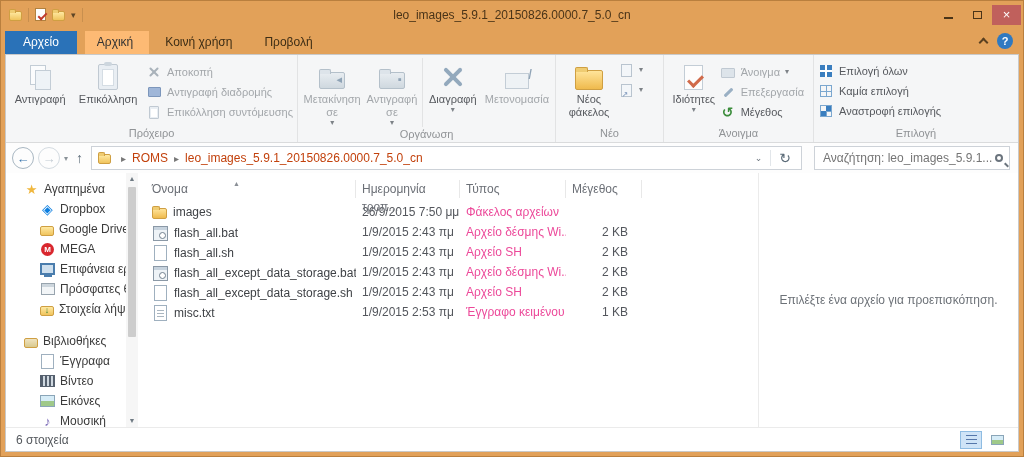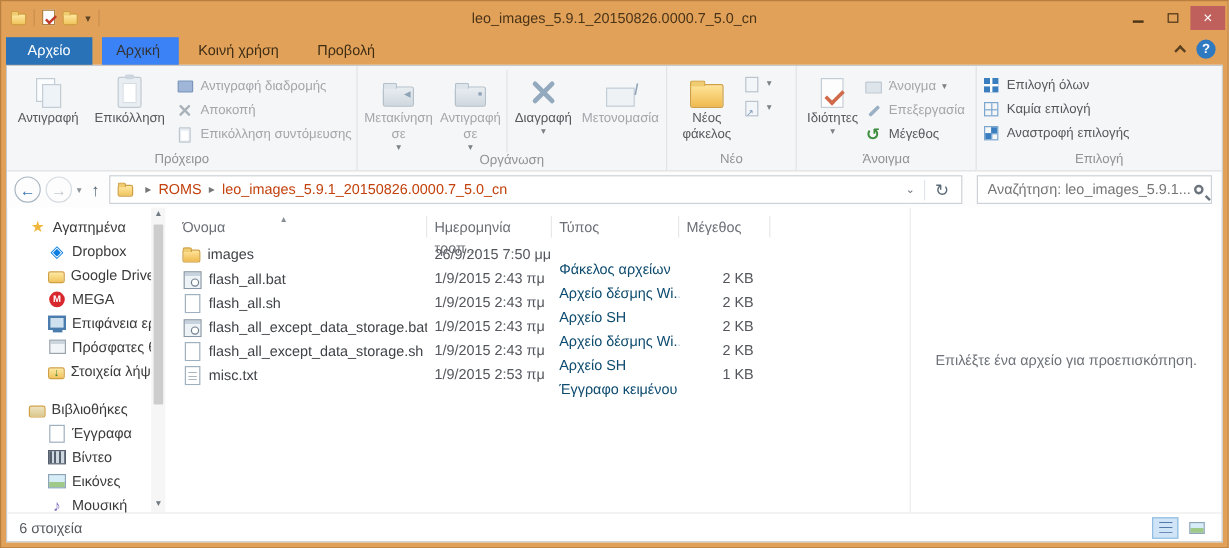--- a/index.html
+++ b/index.html
@@ -20,21 +20,21 @@
   .win-controls { margin-left:auto; display:flex; z-index:2; }
   .wc { width:29px; height:20px; display:flex; align-items:center; justify-content:center; color:#4a3418; font-size:12px; cursor:default; }
   .wc-max i { display:block; width:9px; height:8px; border:1px solid #4a3418; }
   .wc-min i { display:block; width:9px; height:2px; background:#4a3418; margin-top:6px; }
   .wc-close { background:#c0605c; color:#fff; font-size:13px; }
 
   
   .tabrow { height:26px; display:flex; align-items:flex-end; padding-left:4px; flex:none; position:relative; }
   .tab { padding:4px 16px 5px; font-size:12px; color:#3d2d15; cursor:default; }
   .tab-file { background:#2a72b8; color:#fff; margin-right:8px; padding:4px 18px 5px; }
-  .tab-active { background:#3b82f6; color:#333;padding-left:12px; }
+  .tab-active { background:#fdba74; color:#333;padding-left:12px; }
   .tab-tools { position:absolute; right:10px; top:5px; display:flex; align-items:center; gap:10px; }
   .chev-up { width:7px; height:7px; border-left:2px solid #5a4020; border-top:2px solid #5a4020; transform:rotate(45deg); margin-top:3px; }
   .help-btn { width:16px; height:16px; border-radius:50%; background:#2f79c1; color:#fff; font-size:11px; font-weight:bold; text-align:center; line-height:16px; }
 
   
   .body { flex:1; margin:0 4px 4px; background:#fff; display:flex; flex-direction:column; overflow:hidden; border:1px solid #c9c9c9; }
 
   
   .ribbon { height:88px; background:#f5f6f7; border-bottom:1px solid #dadbdc; display:flex; flex:none; }
   .rgroup { display:flex; flex-direction:column; border-right:1px solid #e2e3e4; padding:3px 4px 0; }
@@ -141,21 +141,21 @@
   .hcell { padding-left:6px; height:18px; line-height:18px; border-right:1px solid #e8e8e8; }
   .h-name { width:218px; padding-left:14px; position:relative; }
   .h-date { width:104px; }
   .h-type { width:106px; }
   .h-size { width:76px; }
   .sort-caret { position:absolute; top:-5px; left:95px; font-size:7px; color:#8a8f96; }
   .rows { margin-top:6px; }
   .frow { display:flex; align-items:flex-start; height:20px; color:#3f4246; }
   .c-name { width:218px; display:flex; align-items:center; gap:6px; padding-left:14px; overflow:hidden; white-space:nowrap; }
   .c-date { width:104px; padding-left:6px; color:#53565c; }
-  .c-type { width:106px; padding-left:6px; color:#0c4a6e; white-space:nowrap; overflow:hidden;margin-top:12px; }
+  .c-type { width:106px; padding-left:6px; color:#ec4899; white-space:nowrap; overflow:hidden; }
   .c-size { width:70px; text-align:right; padding-right:8px; color:#53565c; }
   .file-icon { width:16px; height:16px; flex:none; position:relative; display:flex; align-items:center; justify-content:center; }
   .file-icon[data-icon="folder"] { background:linear-gradient(180deg,#ffe49a,#efba4d); border:1px solid #cf9f42; border-radius:2px; width:15px; height:11px; margin-top:3px; }
   .file-icon[data-icon="folder"]::before { content:""; position:absolute; top:-3px; left:-1px; width:6px; height:3px; background:#efcc72; border:1px solid #cf9f42; border-bottom:none; border-radius:2px 2px 0 0; }
   .file-icon[data-icon="bat"]::before { content:""; width:13px; height:13px; border:1px solid #8a98a6; background:linear-gradient(#c7d3de 3px,#eef3f7 3px); }
   .file-icon[data-icon="bat"]::after { content:""; position:absolute; width:5px; height:5px; border:1px solid #71808e; border-radius:50%; background:#fff; bottom:2px; right:2px; }
   .file-icon[data-icon="sh"]::before, .file-icon[data-icon="txt"]::before { content:""; width:11px; height:14px; background:#fff; border:1px solid #9fb0bf; }
   .file-icon[data-icon="txt"]::after { content:""; position:absolute; width:7px; height:8px; top:5px; background:repeating-linear-gradient(#aab6c0 0 1px,transparent 1px 3px); }
 
   
@@ -219,30 +219,30 @@
           </div>
           <div class="rbig w74">
             <span class="ric">
                 <i class="ic-clip"></i>
               </span>
             <span>Επικόλληση</span>
           </div>
           <div class="rstack">
 
           <div class="rsmall dim">
+              <span class="sic ic-cut" data-ic="cut">
+                  <i class="minirow"></i>
+                </span>
+              <span>Αποκοπή</span>
+            </div>
+              <div class="rsmall dim">
               <span class="sic" data-ic="copy-path">
                   <i class="ic-cpath"></i>
                 </span>
               <span>Αντιγραφή διαδρομής</span>
-            </div>
-              <div class="rsmall dim">
-              <span class="sic ic-cut" data-ic="cut">
-                  <i class="minirow"></i>
-                </span>
-              <span>Αποκοπή</span>
             </div>
               <div class="rsmall dim">
               <span class="sic" data-ic="paste-shortcut">
                   <i class="ic-pshort"></i>
                 </span>
               <span>Επικόλληση συντόμευσης</span>
             </div>
             </div>
         </div>
         <div class="rlabel">Πρόχειρο</div>

